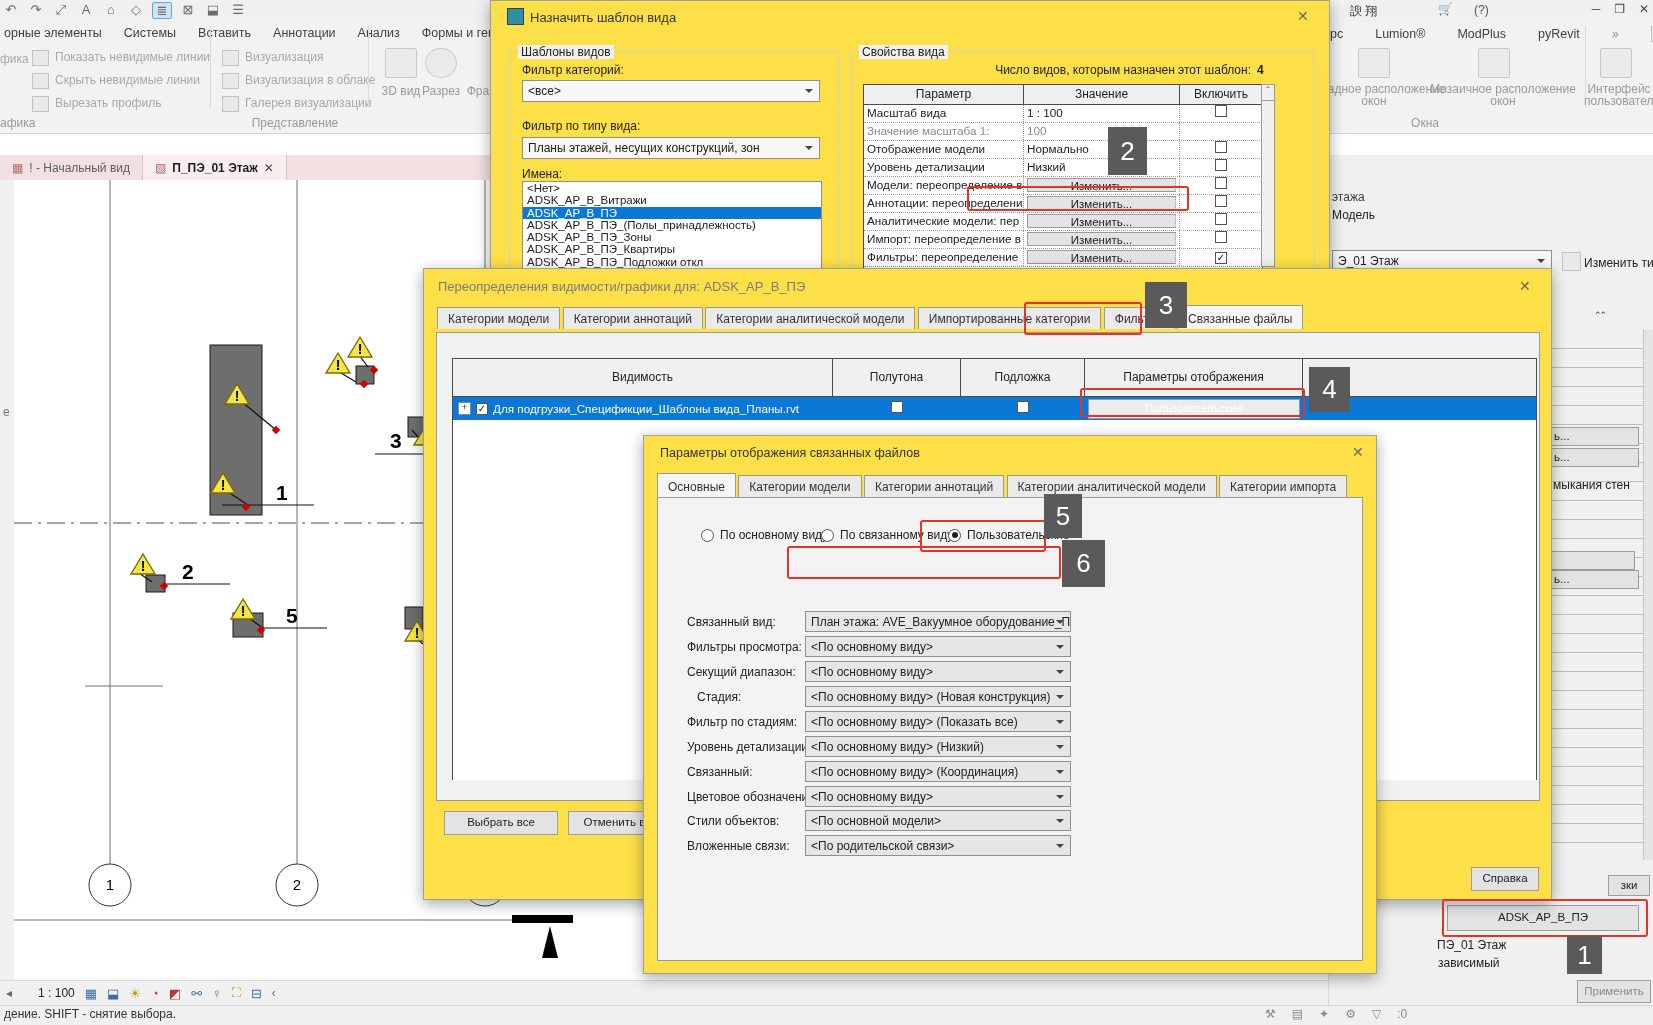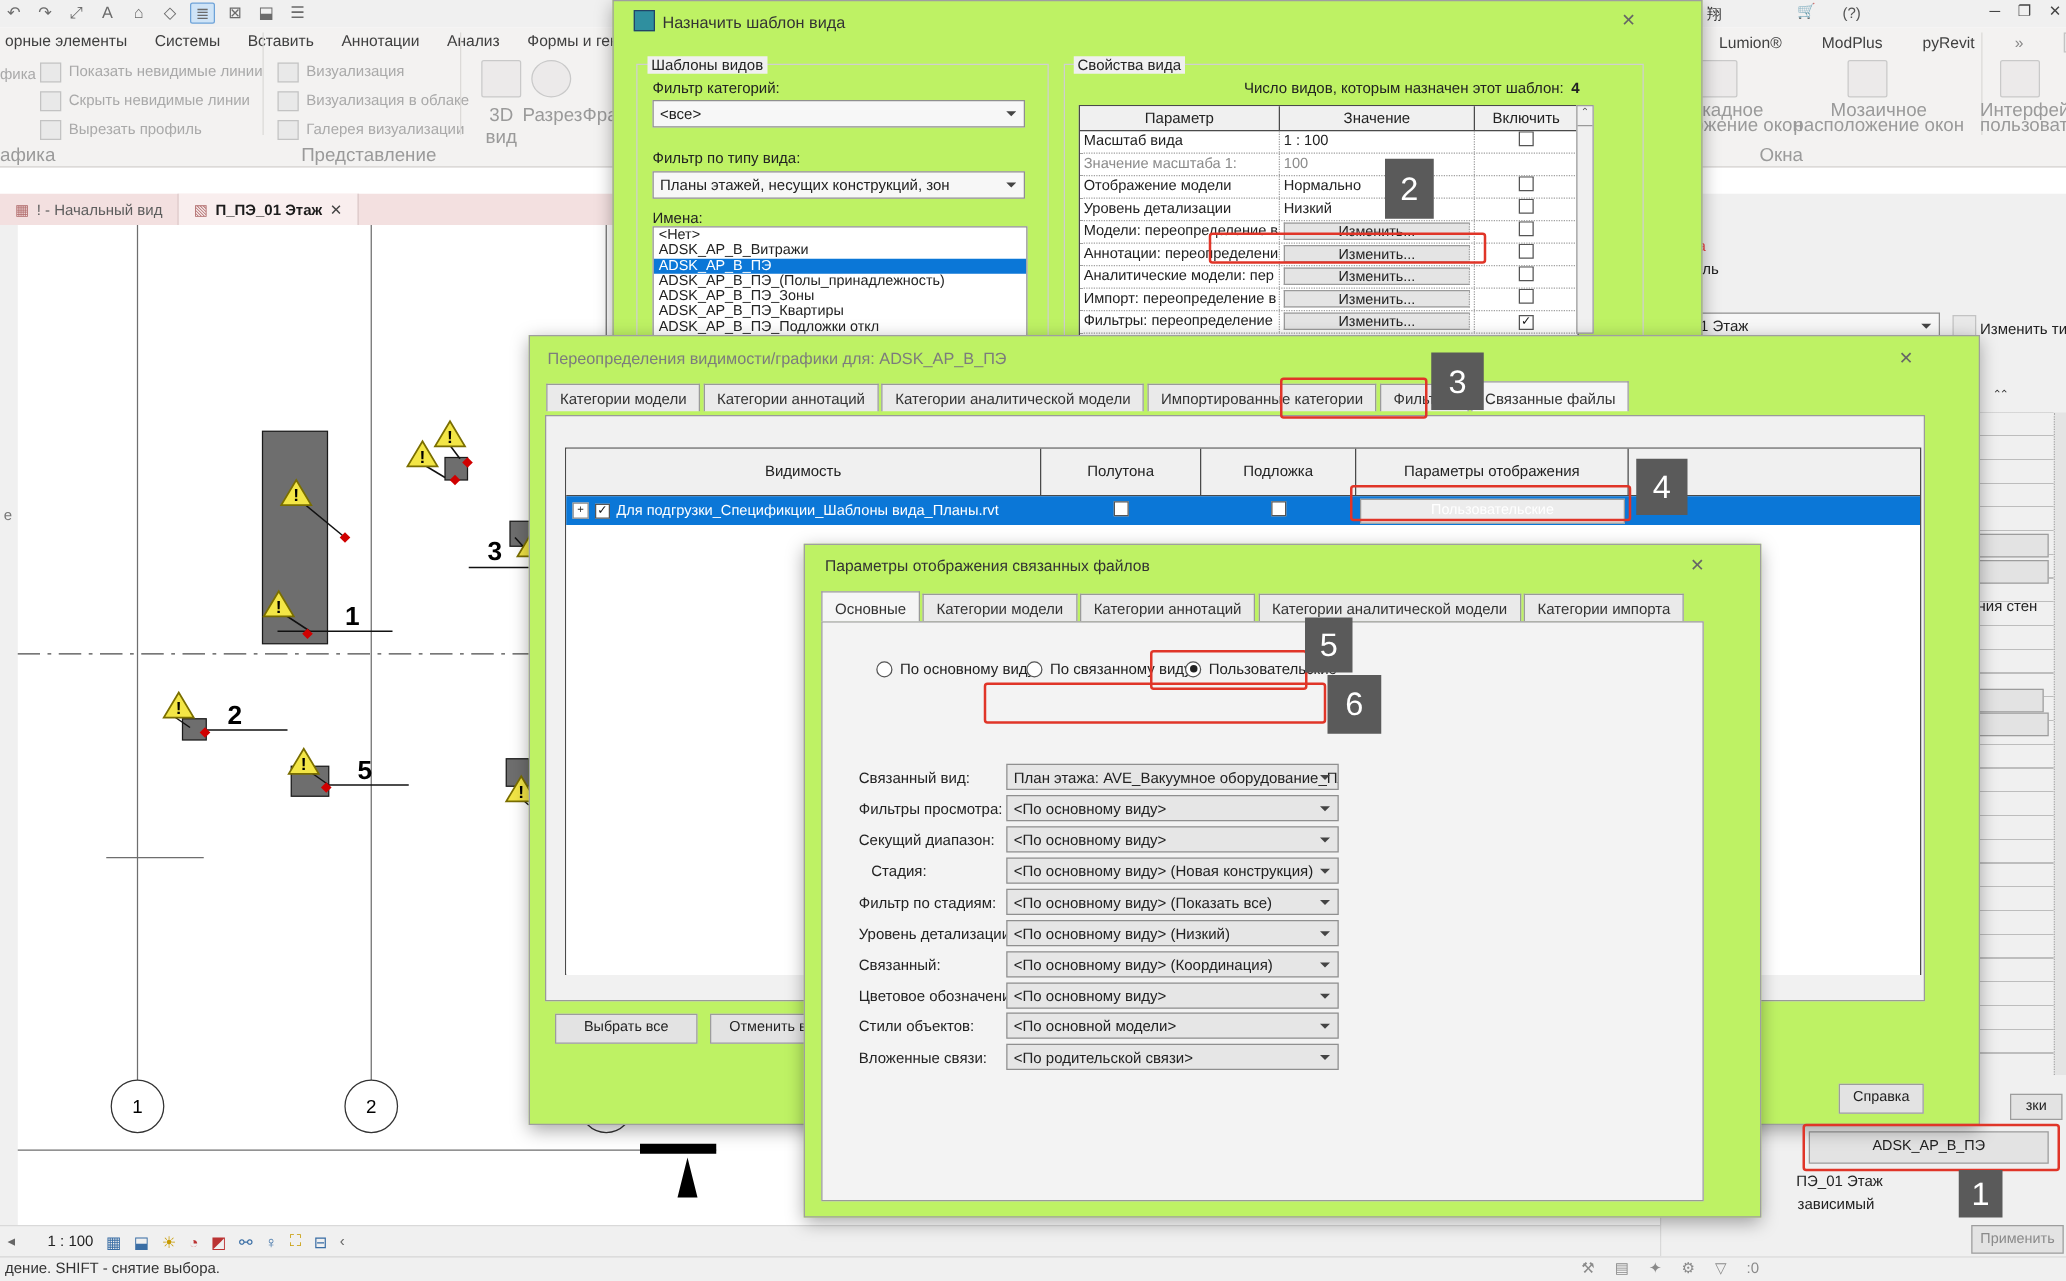--- a/index.html
+++ b/index.html
@@ -14,21 +14,21 @@
   .qat .active-tool{background:#cfe4f7;border:1px solid #6da2d8;border-radius:2px;}
   .win-title{top:3px;color:#333;font-size:12px;}
   .winbtns{top:2px;right:4px;display:flex;gap:14px;color:#444;font-size:12px;}
   .ribbon{left:0;top:22px;width:1653px;height:111px;background:#f3f2f1;border-bottom:1px solid #d5d2cf;}
   .rtabs{left:4px;top:4px;display:flex;gap:22px;color:#3f3f3f;font-size:12.5px;}
   .rtabs-right{left:1330px;top:4px;display:flex;gap:32px;color:#3f3f3f;font-size:12.5px;align-items:center;}
   .panel-item{display:flex;align-items:flex-start;gap:6px;color:#a9a9a9;font-size:12px;white-space:nowrap;}
   .mini-ic{width:15px;height:14px;border:1px solid #c3c3c3;background:#e9e9e9;display:inline-block;}
   .big-ic{width:30px;height:28px;border:1px solid #c9c9c9;background:#eceaea;border-radius:2px;}
   .pdivider{width:1px;background:#dcdad8;top:26px;height:82px;}
-  .grp-lbl{color:#9a9a9a;font-size:15px;text-align:center;}
+  .grp-lbl{color:#9a9a9a;font-size:12px;text-align:center;}
 
   
   .vtabbar{left:0;top:155px;width:1328px;height:25px;background:#f3e0e0;border-bottom:1px solid #d8c2c2;display:flex;}
   .vtab{display:flex;align-items:center;gap:6px;padding:0 12px;border-right:1px solid #d9c3c3;color:#5d5d5d;}
   .vtab.active{background:#f9eeee;color:#1c1c1c;font-weight:bold;}
   .leftstrip{left:0;top:180px;width:14px;height:800px;background:#f0f0f0;border-right:1px solid #dcdcdc;color:#777;}
 
   
   .canvas{left:14px;top:180px;width:1316px;height:800px;background:#fff;}
   .plan-line{stroke:#6e6e6e;stroke-width:1;}
@@ -45,21 +45,21 @@
 
   
   .palette{left:1328px;top:155px;width:325px;height:850px;background:#f0f0f0;border-left:1px solid #d9d9d9;}
   .prop-rows{background:repeating-linear-gradient(#f0f0f0 0 18px,#bdbdbd 18px 19px);}
   .gray-btn{background:#e3e3e3;border:1px solid #9d9d9d;color:#222;font-size:11.5px;text-align:center;line-height:16px;white-space:nowrap;overflow:hidden;}
   .combo{background:#e6e6e6;border:1px solid #8f8f8f;line-height:20px;padding:0 18px 0 5px;white-space:nowrap;overflow:hidden;box-sizing:border-box;}
   .combo::after{content:"";position:absolute;right:6px;top:8px;border:4px solid transparent;border-top-color:#444;}
   .combo.white{background:#f7f7f7;}
 
   
-  .dlg{background:#bef264;border:1px solid #9f9f9f;box-shadow:0 4px 14px rgba(0,0,0,.35);padding-left:32px;}
+  .dlg{background:#fde047;border:1px solid #9f9f9f;box-shadow:0 4px 14px rgba(0,0,0,.35);}
   .dlg-title{font-size:13px;color:#333;}
   .dlg-close{color:#666;font-size:14px;}
   .fieldset{border:1px solid #cfcfcf;}
   .legend{background:#f0f0f0;padding:0 3px;color:#222;}
   .lst{background:#fff;border:1px solid #8f8f8f;overflow:hidden;}
   .lst-item{height:12.3px;line-height:12.3px;font-size:11.5px;padding-left:4px;white-space:nowrap;}
   .lst-item.sel{background:#0b77d7;color:#fff;}
   .tbl{border:1px solid #4a4a4a;background:#fff;}
   .tbl-head{background:#f0f0f0;border-bottom:1px solid #4a4a4a;display:flex;font-size:12px;}
   .tbl-head div{border-right:1px solid #4a4a4a;box-sizing:border-box;text-align:center;}
@@ -298,21 +298,21 @@
   <div class="abs" style="left:1265px;top:1007px;display:flex;gap:16px;color:#8a8a8a;z-index:3;">
     <span>⚒</span>
     <span>▤</span>
     <span>✦</span>
     <span>⚙</span>
     <span>▽</span>
     <span>:0</span>
   </div>
 
   <div class="abs palette"></div>
-  <div class="abs" style="left:1332px;top:190px;color:#ef4444;text-align:center;">этажа</div>
+  <div class="abs" style="left:1332px;top:190px;color:#404040;text-align:center;">этажа</div>
   <div class="abs" style="left:1332px;top:208px;color:#222;">Модель</div>
   <div class="abs combo white" style="left:1332px;top:250px;width:220px;height:22px;">
     <span>Э_01 Этаж</span>
   </div>
   <div class="abs mini-ic" style="left:1562px;top:252px;width:17px;height:17px;"></div>
   <div class="abs" style="left:1584px;top:256px;width:69px;white-space:nowrap;overflow:hidden;">Изменить тип</div>
   <div class="abs" style="left:1594px;top:310px;color:#333;font-size:9px;letter-spacing:-2px;">⌃⌃</div>
   <div class="abs prop-rows" style="left:1552px;top:330px;width:91px;height:530px;"></div>
   <div class="abs" style="left:1643px;top:330px;width:10px;height:530px;background:#e4e4e4;border-left:1px dotted #aaa;"></div>
   <div class="abs gray-btn" style="left:1549px;top:427px;width:84px;height:17px;text-align:left;padding-left:4px;">ь...</div>

